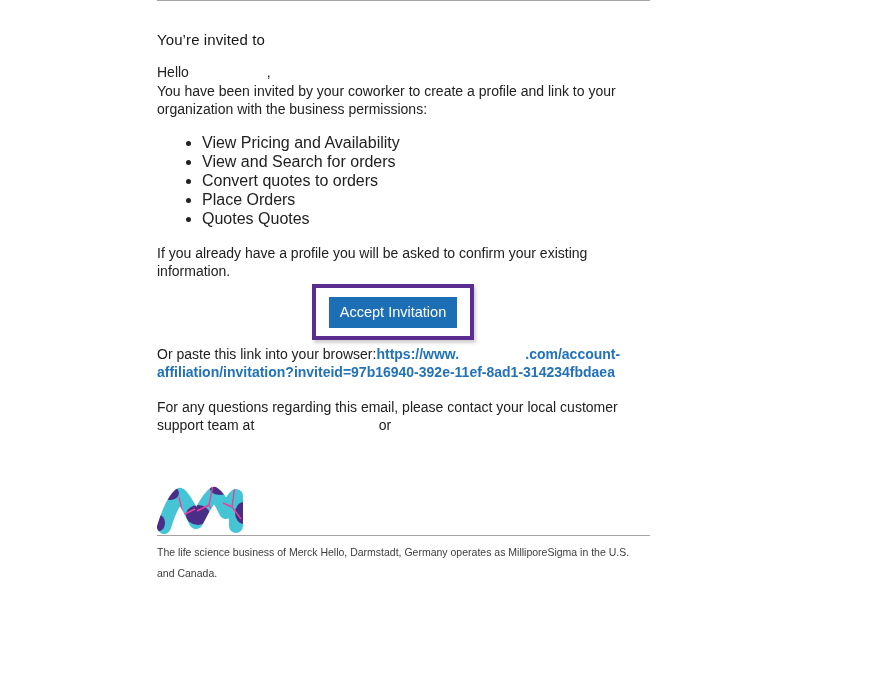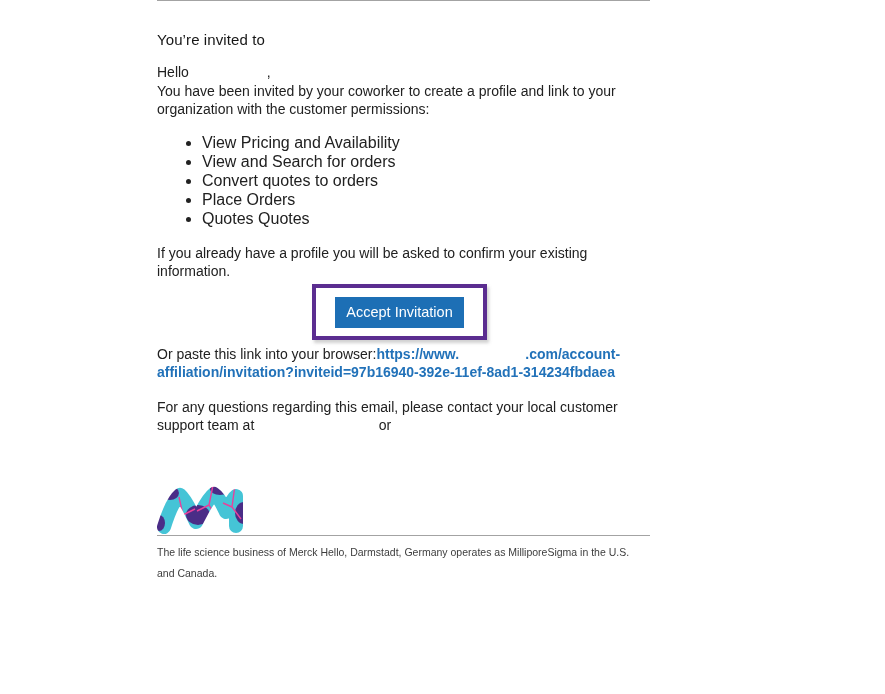--- a/index.html
+++ b/index.html
@@ -43,21 +43,21 @@
     padding-left: 45px;
   }
   ul.permissions li {
     font-size: 16px;
     color: #212121;
     line-height: 19px;
   }
   .confirm { margin-top: 16px; }
   .highlight-box {
     box-sizing: border-box;
-    width: 175px;
+    width: 162px;
     margin: 3px 0 0 155px;
     border: 4px solid var(--highlight_purple, #5b2d90);
     background: #ffffff;
     padding: 9px 0 8px 0;
     display: flex;
     justify-content: center;
     box-shadow: 2px 3px 3px rgba(120,120,120,0.35);
   }
   .accept-btn {
     background: var(--button_blue, #1d6fb5);
@@ -90,21 +90,21 @@
 <body>
 
 <div class="content">
 
   <hr class="rule top-rule">
 
   <h1 class="heading">You’re invited to</h1>
 
   <p class="body-text pre greeting">Hello                    ,
 You have been invited by your coworker to create a profile and link to your
-organization with the customer permissions:</p>
+organization with the business permissions:</p>
 
   <ul class="permissions">
     <li>View Pricing and Availability</li>
     <li>View and Search for orders</li>
     <li>Convert quotes to orders</li>
     <li>Place Orders</li>
     <li>Quotes Quotes</li>
   </ul>
 
   <p class="body-text pre confirm">If you already have a profile you will be asked to confirm your existing

